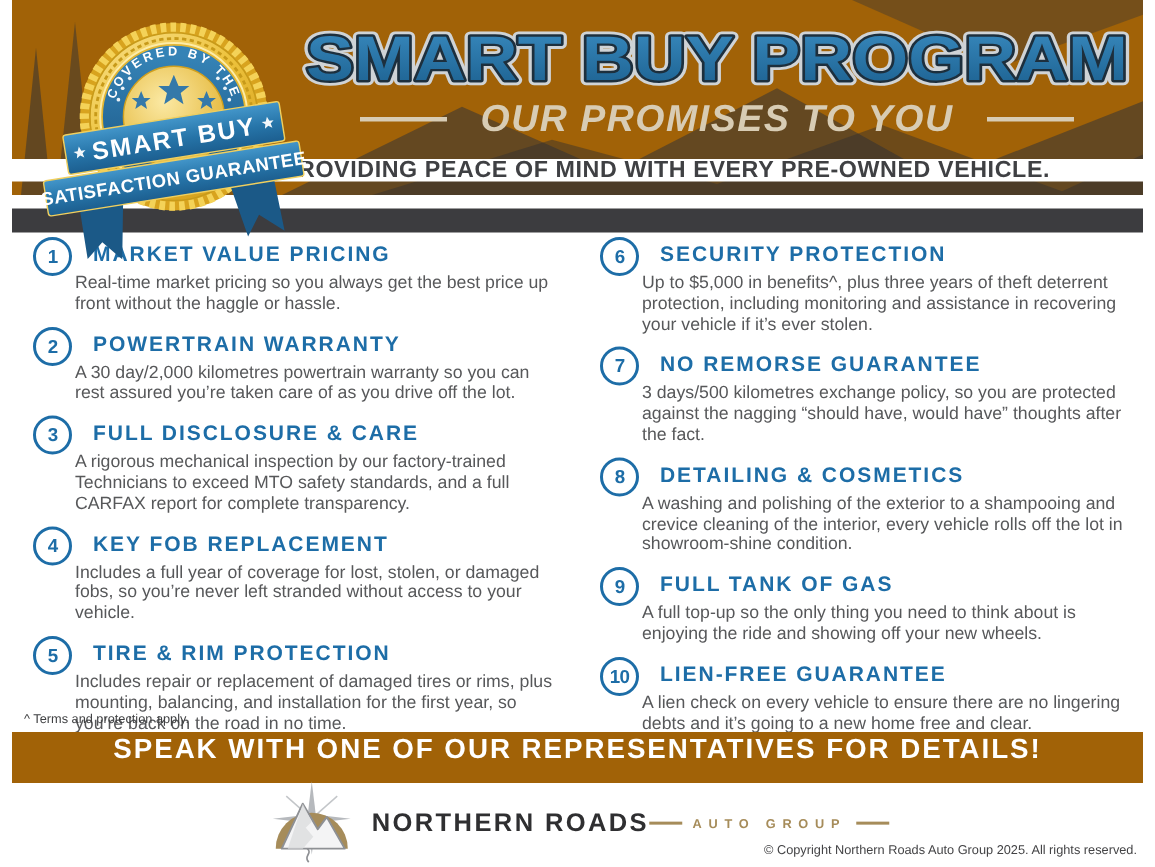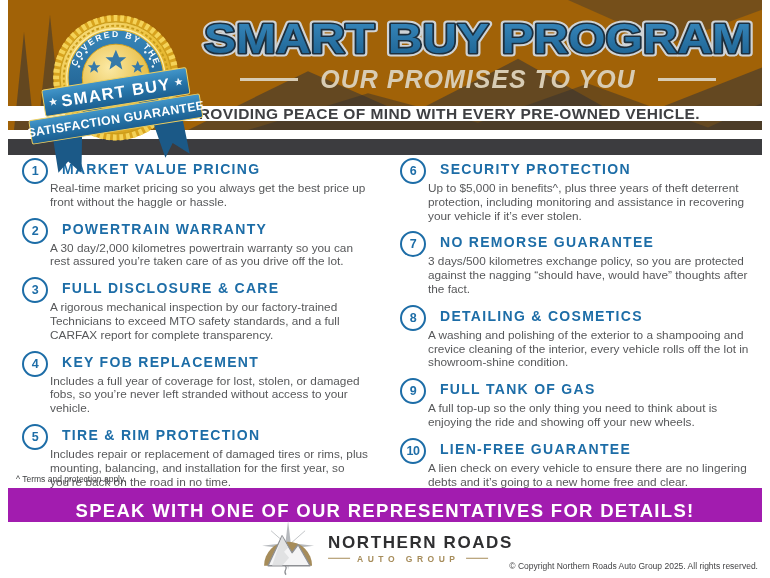--- a/index.html
+++ b/index.html
@@ -53,32 +53,32 @@
   .promise-title {
     margin:0 0 2px 46px; font-size:14px; font-weight:bold; letter-spacing:1.3px;
     color:#1d6da7; line-height:21px; white-space:nowrap;
   }
   .promise-body {
     margin:0 0 0 34px; font-size:11.8px; line-height:13.8px; color:#57585a; max-width:324px;
   }
   .footnote { position:absolute; top:474px; left:16px; font-size:8.5px; color:#3f4042; }
   
   .cta-banner {
-    position:absolute; top:488px; left:8px; right:8px; height:34px; background:#a21caf;
-    display:flex; align-items:flex-end; justify-content:center;
+    position:absolute; top:488px; left:8px; right:8px; height:34px; background:#a16207;
+    display:flex; align-items:flex-start; justify-content:center;
   }
   .cta-banner span { color:#ffffff; font-size:18.5px; font-weight:bold; letter-spacing:1.3px; white-space:nowrap; }
   
   .footer { position:absolute; top:522px; left:0; right:0; bottom:0; }
   .logo {
     position:absolute; left:50%; top:50%; transform:translate(-50%,-54%);
     display:flex; align-items:center; gap:9px;
   }
   .logo-emblem { display:block; }
-  .logo-text { display:flex; flex-direction:column; }
+  .logo-text { display:flex; flex-direction:row; }
   .brand-name { font-size:17px; font-weight:bold; letter-spacing:1.6px; color:#2f2f31; line-height:19px; white-space:nowrap; }
   .brand-sub-row { display:flex; align-items:center; gap:7px; margin-top:2px;text-align:center; }
   .brand-sub-dash { width:22px; height:1.5px; background:#a68c5a; }
   .brand-sub { font-size:8.5px; font-weight:bold; letter-spacing:4.5px; color:#a68c5a; white-space:nowrap; }
   .copyright { position:absolute; right:12px; bottom:7px; font-size:8.5px; color:#434345; }
 </style>
 </head>
 <body>
 
 <div class="page">

